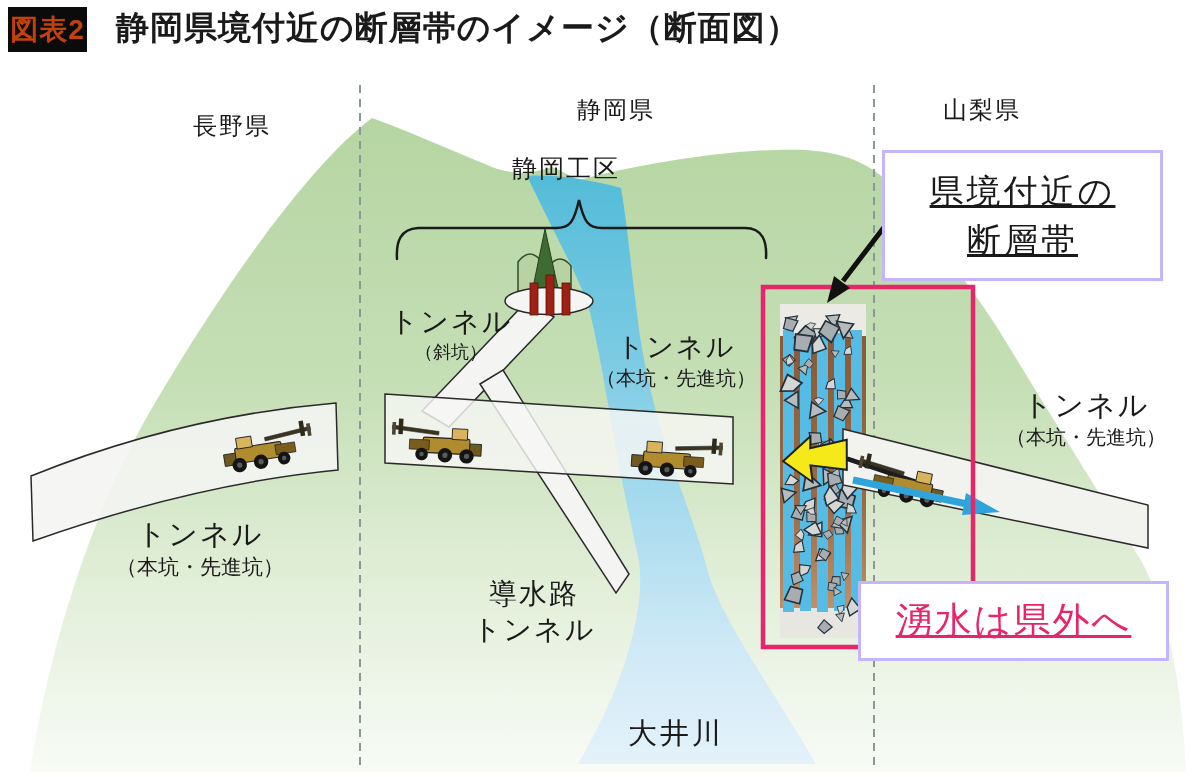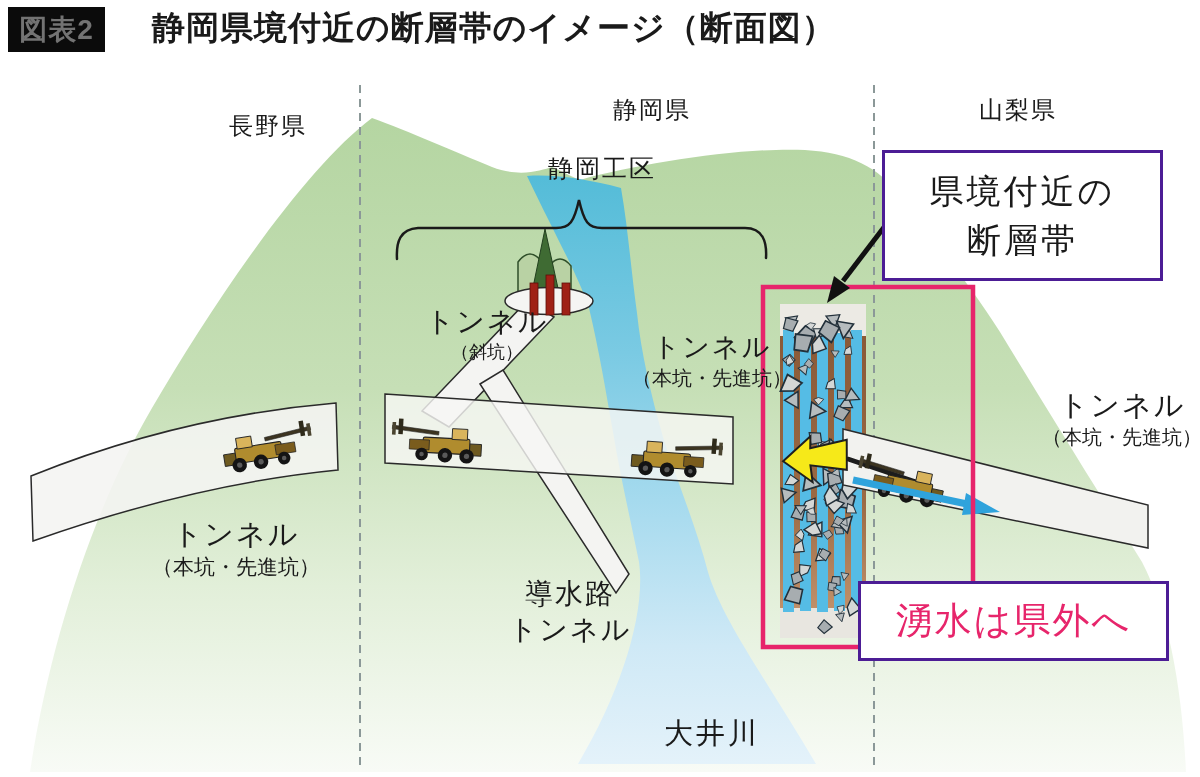--- a/index.html
+++ b/index.html
@@ -1,30 +1,30 @@
 <!DOCTYPE html>
 <html style="--accent-pink: #e7256b; --mountain-green: #b7d6a4; --mountain-fade: #f8fbf6; --river-teal: #54bcd8; --river-pale: #e4f2fa; --yellow-arrow: #f6e919; --blue-arrow: #2fa3dc; --fault-brown: #9b6a44; --fault-tan: #c0906a; --fault-blue: #55bce5; --fragment-gray: #a7adb0; --machine-yellow: #b08c2e; --tree-light: #b9d2a4; --tree-dark: #3f6b33; --bar-red: #9f2116; --dash-gray: #8b9898;"><head>
 <meta charset="utf-8">
 <style>
   html,body{margin:0;padding:0;background:#fff;}
   #stage{position:relative;width:1200px;height:777px;background:#fff;overflow:hidden;
          font-family:"Liberation Sans","DejaVu Sans",sans-serif;color:#1a1a1a;}
   #diagram-svg{position:absolute;left:0;top:0;}
-  .lbl{position:absolute;white-space:nowrap;line-height:1.15;text-align:center;margin-left:36px;}
+  .lbl{position:absolute;white-space:nowrap;line-height:1.15;text-align:center;}
   .cx{transform:translateX(-50%);}
   .pref{font-size:24px;letter-spacing:2px;}
   .l1{display:block;font-size:28px;letter-spacing:2px;}
   .l2{display:block;font-size:20px;letter-spacing:0px;margin-top:4px;}
   .l2big{display:block;font-size:18px;margin-top:4px;}
   .l1same{display:block;font-size:28px;letter-spacing:2px;margin-top:4px;}
   .whitebox{position:absolute;background:#fff;display:flex;flex-direction:column;
             align-items:center;justify-content:center;text-align:center;}
-  .bordered{border:3px solid #4c1d95;}
-  #title-badge{position:absolute;left:8px;top:7px;width:97px;height:45px;background:#0b0b0b;
-               color:#737373;font-size:28px;font-weight:bold;display:flex;align-items:center;
+  .bordered{border:3px solid #c4b5fd;text-decoration:underline;}
+  #title-badge{position:absolute;left:8px;top:7px;width:79px;height:45px;background:#0b0b0b;
+               color:#c2410c;font-size:28px;font-weight:bold;display:flex;align-items:center;
                justify-content:center;letter-spacing:1px;text-align:right;}
   #title-text{position:absolute;left:116px;top:9px;font-size:33px;font-weight:bold;
               letter-spacing:1px;}
   #callout-box{left:882px;top:150px;width:275px;height:125px;font-size:34px;
                letter-spacing:3px;line-height:1.42;}
   #upward-box{left:815px;top:343px;width:153px;height:75px;font-size:27px;
               letter-spacing:2px;line-height:1.3;}
   #spring-box{left:858px;top:581px;width:305px;height:74px;font-size:37px;
               color:var(--accent-pink,#e7256b);letter-spacing:2px;}
 </style>

